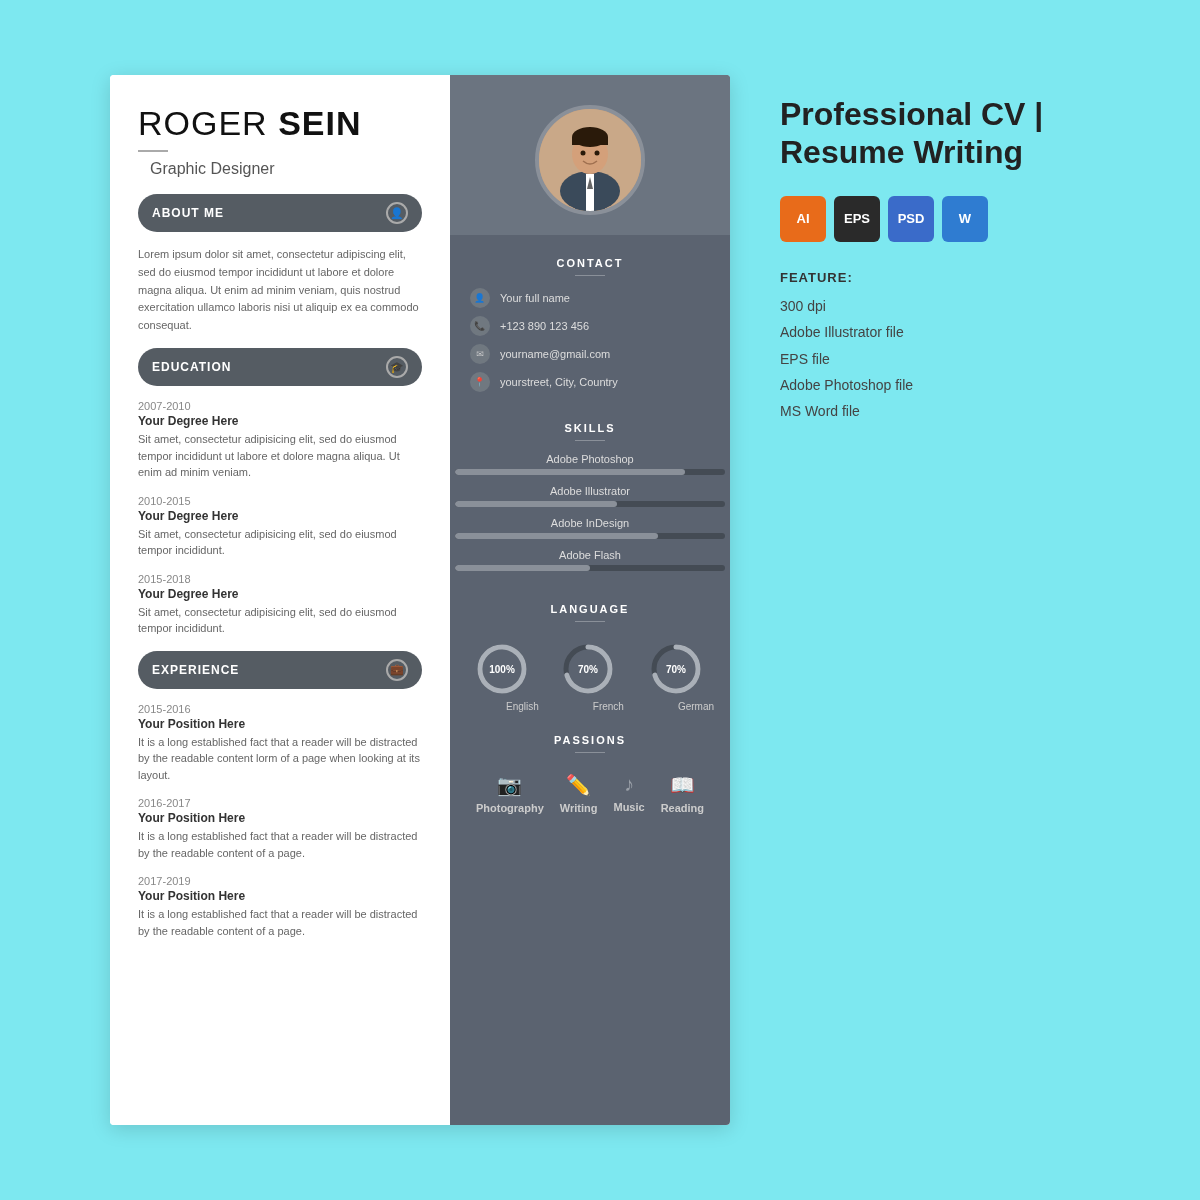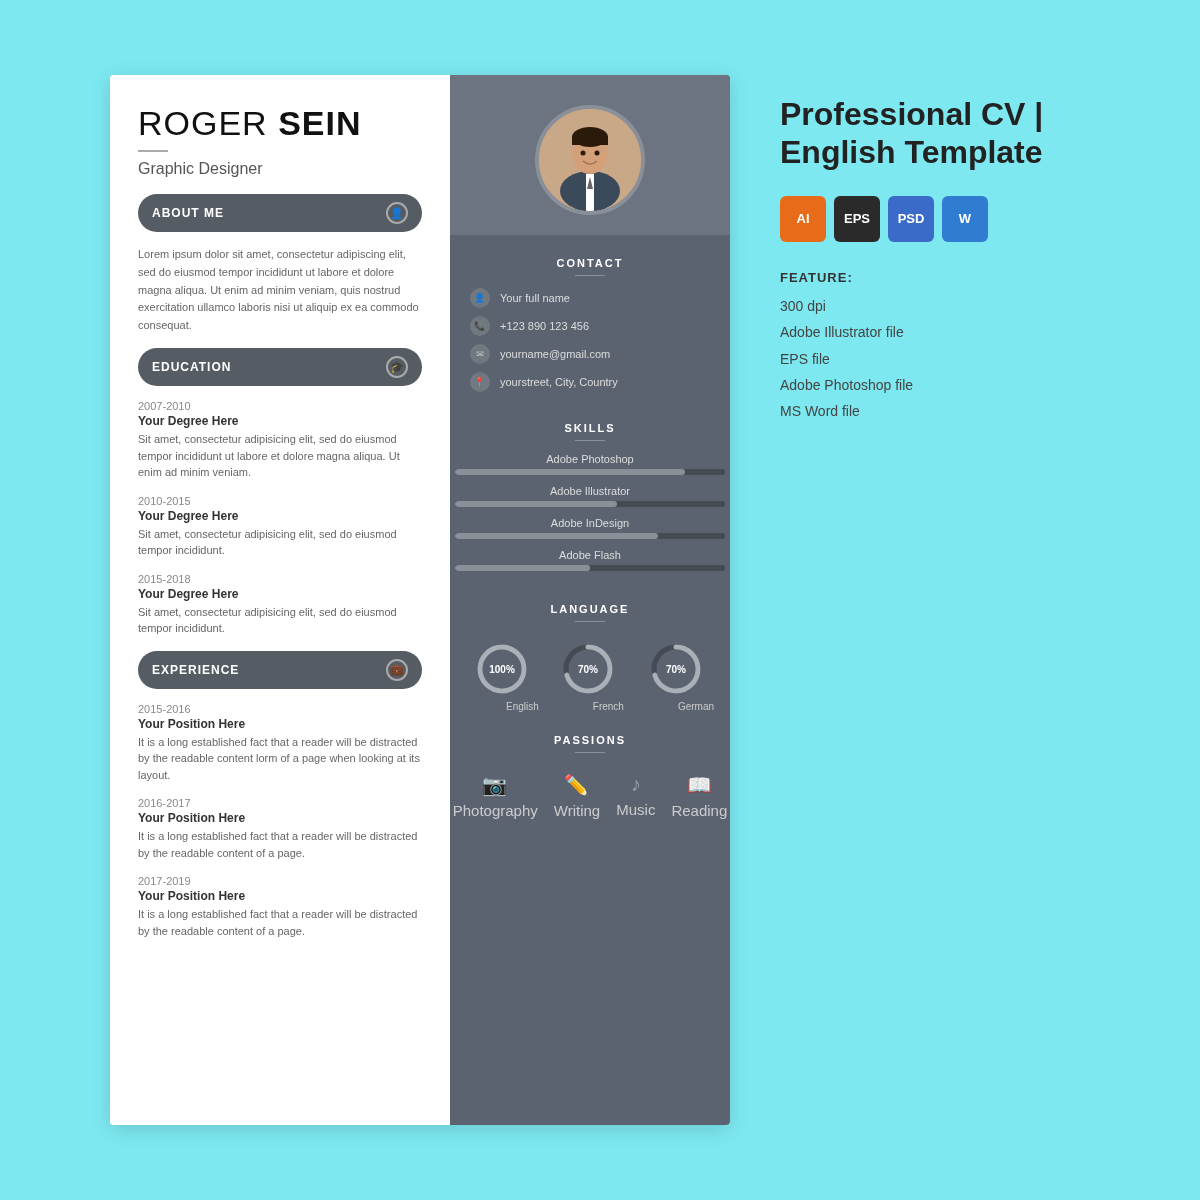--- a/index.html
+++ b/index.html
@@ -51,20 +51,21 @@
       width: 30px;
       height: 2px;
       background: #aaa;
       margin: 8px 0;
     }
     .job-title {
       font-size: 16px;
       color: #555;
       font-weight: 400;
       margin-bottom: 16px;
+      margin-left: 12px;
     }
     
     .section-header {
       background: #555c63;
       color: #fff;
       padding: 8px 14px;
       border-radius: 20px;
       display: flex;
       align-items: center;
       justify-content: space-between;
@@ -258,23 +259,24 @@
       display: flex;
       flex-direction: column;
       align-items: center;
       gap: 5px;
     }
     .passion-icon {
       font-size: 20px;
       color: #9aa0a8;
     }
     .passion-label {
-      font-size: 15px;
+      font-size: 11px;
       color: #ccc;
       text-align: center;
+      font-weight: bold;
     }
 
     
     .info-panel {
       width: 320px;
       padding: 20px 10px;
       flex-shrink: 0;
     }
     .product-title {
       font-size: 32px;
@@ -516,21 +518,21 @@
           <div class="passion-item">
             <span class="passion-icon">📖</span>
             <span class="passion-label">Reading</span>
           </div>
         </div>
       </div>
     </div>
   </div>
 
   <div class="info-panel">
-    <div class="product-title">Professional CV | English Template</div>
+    <div class="product-title">Professional CV | Resume Writing</div>
     <div class="format-badges">
       <div class="badge badge-ai">AI</div>
       <div class="badge badge-eps">EPS</div>
       <div class="badge badge-psd">PSD</div>
       <div class="badge badge-w">W</div>
     </div>
     <div class="feature-section">
       <div class="feature-title">FEATURE:</div>
       <ul class="feature-list">
         <li>300 dpi</li>

